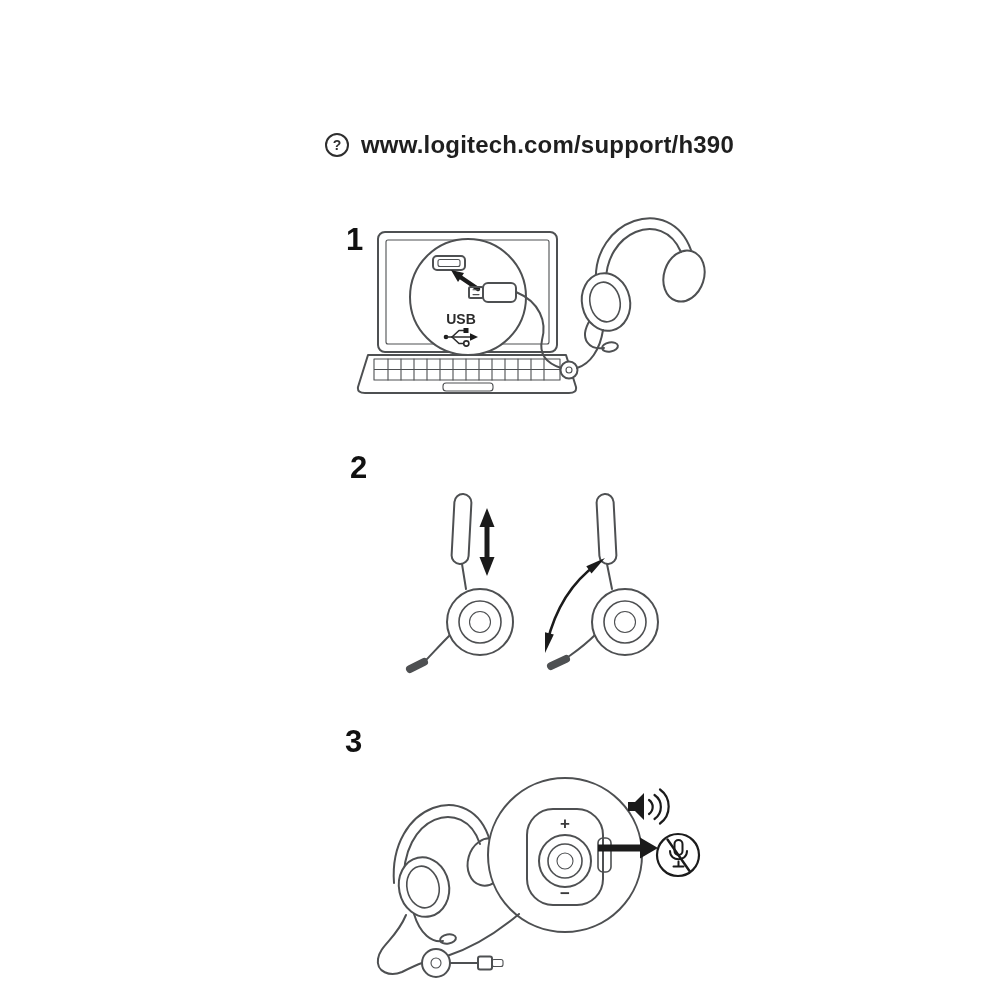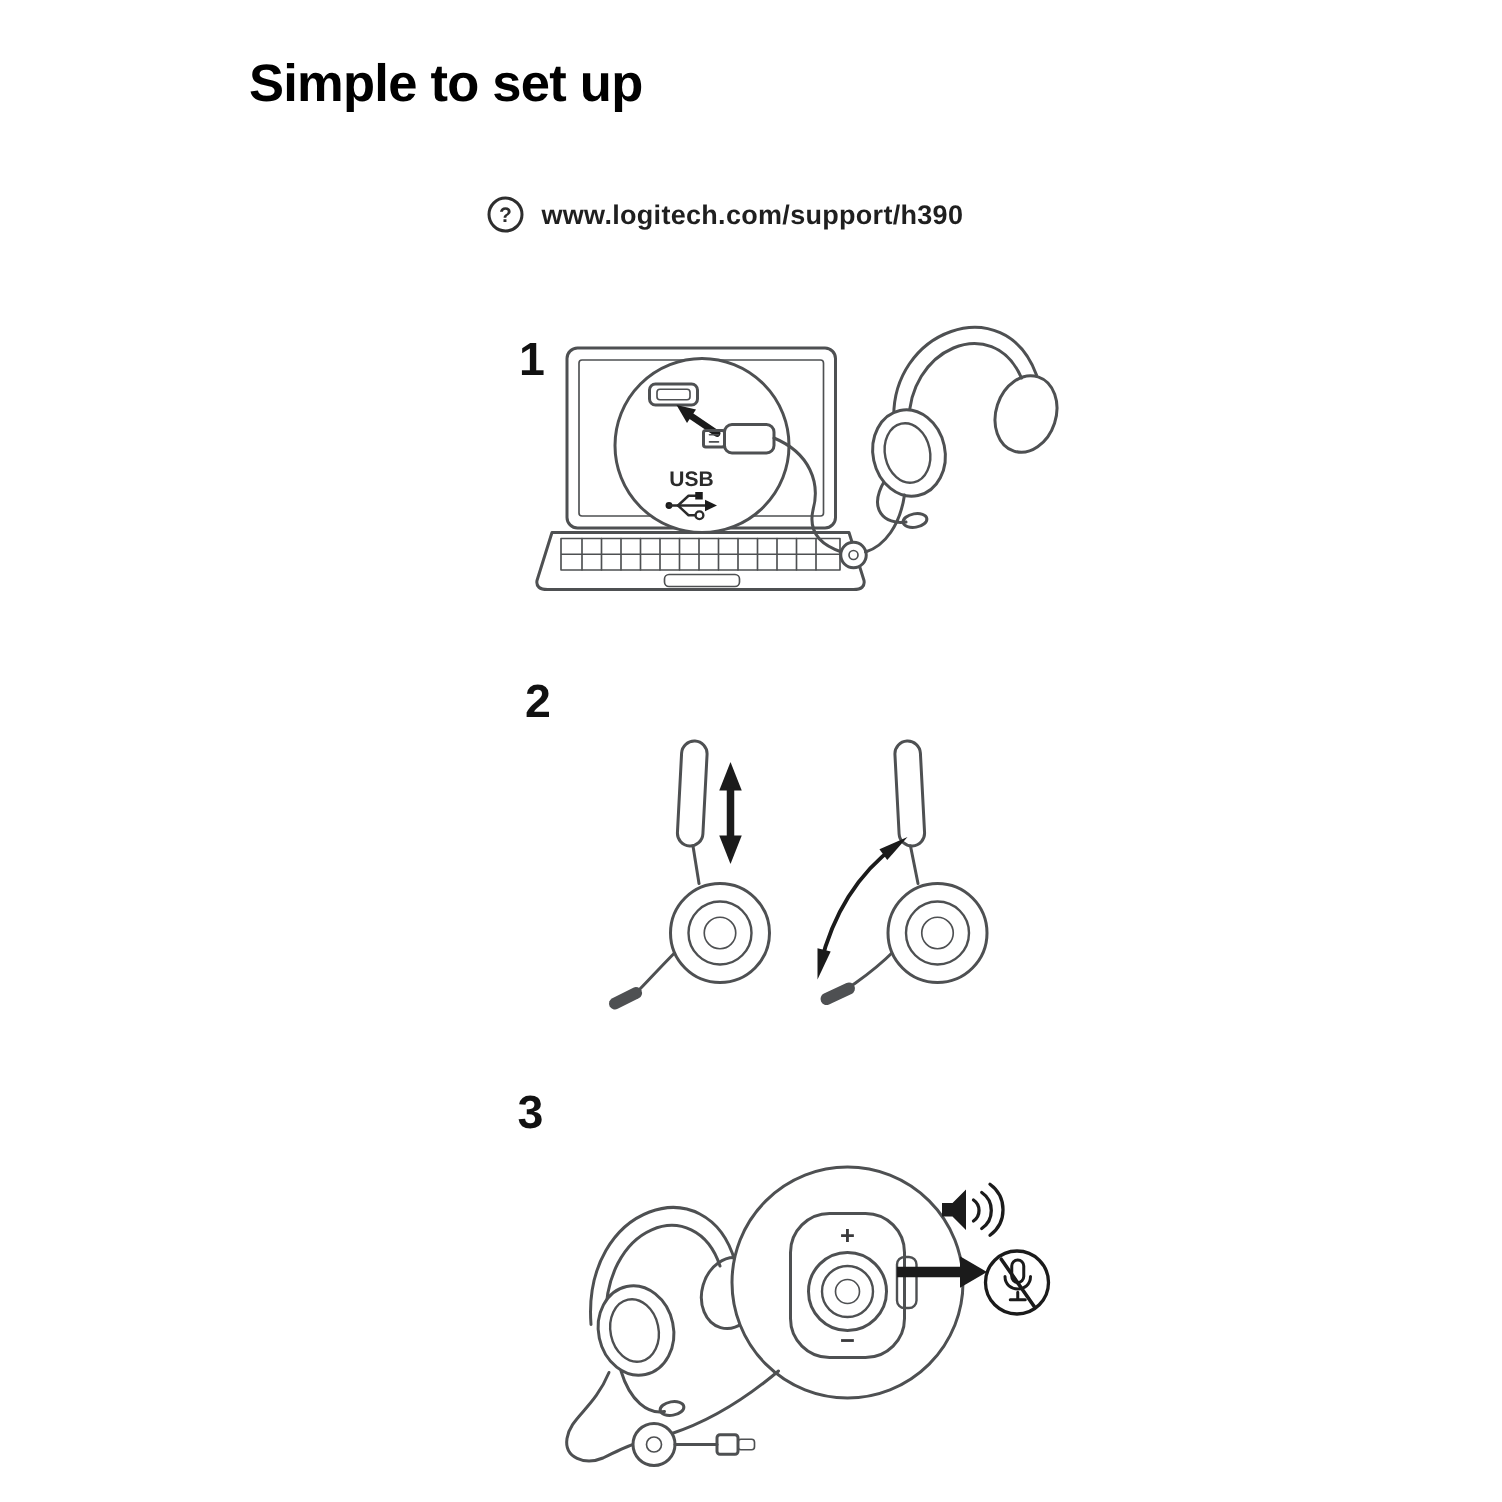--- a/index.html
+++ b/index.html
@@ -14,42 +14,41 @@
   .title {
     position:absolute; left:166px; top:36px;
     font-size:35px; font-weight:bold; letter-spacing:-0.5px; color:#000;
   }
   .support { position:absolute; left:325px; top:131px; display:flex; align-items:center; gap:12px; }
   .help-icon {
     width:24px; height:24px; border:2px solid #2e2e2e; border-radius:50%;
     display:flex; align-items:center; justify-content:center;
     font-size:14px; font-weight:bold; color:#2e2e2e; flex:0 0 auto;
   }
-  .support-url { font-size:18px; font-weight:bold; color:#1f1f1f; letter-spacing:0.2px; }
+  .support-url { font-size:24px; font-weight:bold; color:#1f1f1f; letter-spacing:0.2px; }
 
   .step-num { position:absolute; font-size:31px; font-weight:bold; color:#111; }
 
   svg { position:absolute; overflow:visible; }
   svg text { font-family:"Liberation Sans", sans-serif; }
 
   .ln   { fill:none; stroke:var(--line,#4e5052); stroke-width:2;   stroke-linecap:round; stroke-linejoin:round; }
   .ln15 { fill:none; stroke:var(--line,#4e5052); stroke-width:1.6; stroke-linecap:round; stroke-linejoin:round; }
   .ln12 { fill:none; stroke:var(--line,#4e5052); stroke-width:1.1; stroke-linecap:round; stroke-linejoin:round; }
   .lnfill { fill:#ffffff; stroke:var(--line,#4e5052); stroke-width:2; stroke-linecap:round; stroke-linejoin:round; }
   .boom-tip { fill:none; stroke:var(--line,#4e5052); stroke-width:8; stroke-linecap:round; }
   .ink  { fill:var(--ink,#1b1b1b); stroke:none; }
   .inkline { fill:none; stroke:var(--ink,#1b1b1b); stroke-width:2.2; stroke-linecap:round; stroke-linejoin:round; }
   .inkthin { fill:none; stroke:#2b2b2b; stroke-width:1.6; stroke-linecap:round; stroke-linejoin:round; }
 </style>
 </head>
 <body>
 
 <div class="page">
 
-  <h1 class="title">Simple to set up</h1>
 
   <div class="support">
     <span class="help-icon">?</span>
     <span class="support-url">www.logitech.com/support/h390</span>
   </div>
 
   <span class="step-num" style="left:346px; top:222px;">1</span>
   <span class="step-num" style="left:350px; top:450px;">2</span>
   <span class="step-num" style="left:345px; top:724px;">3</span>
 

